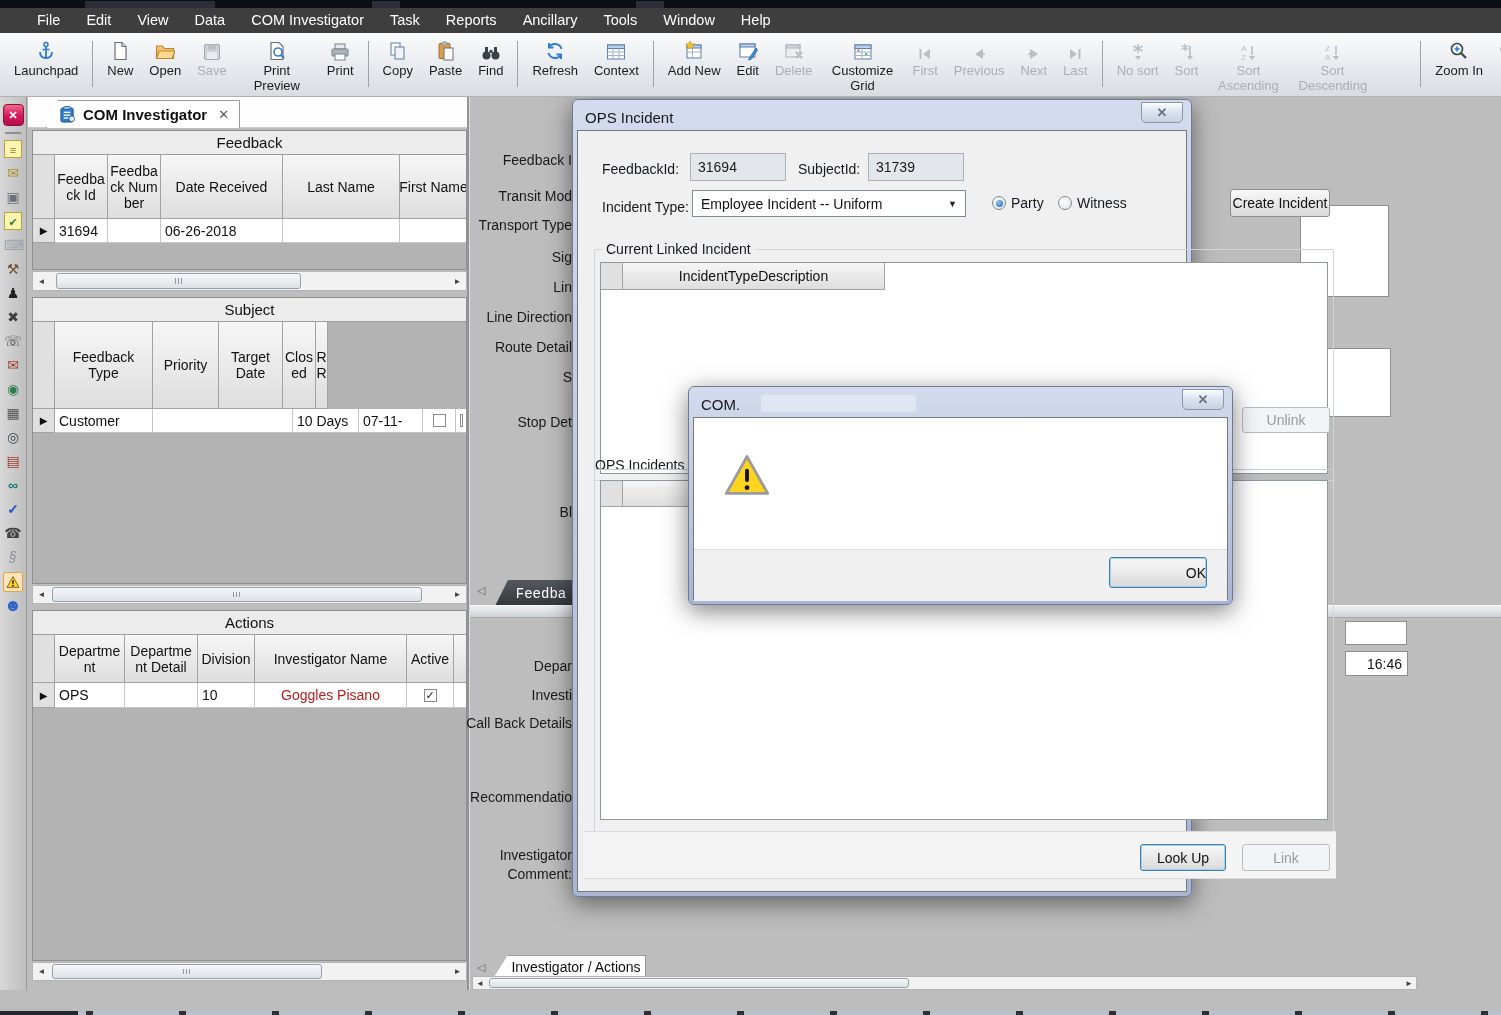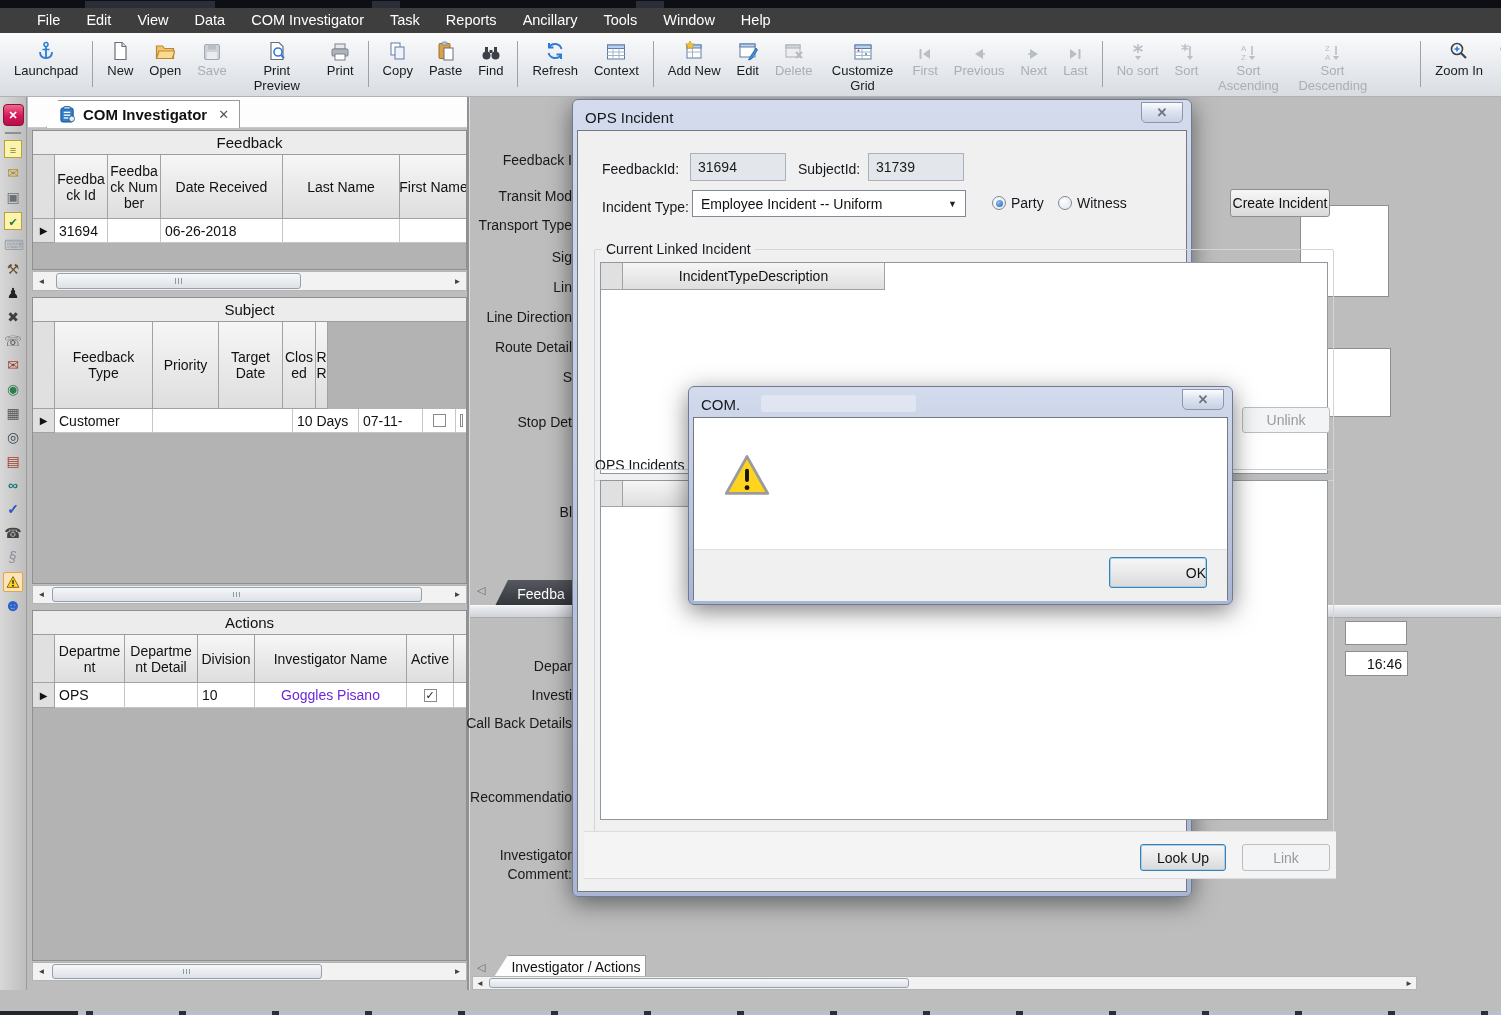--- a/index.html
+++ b/index.html
@@ -499,21 +499,21 @@
       <div class="gh" style="width:47px;height:48px;">Active</div>
       <div class="gh" style="width:14px;height:48px;"></div>
     </div>
     <div class="grow" style="height:25px;">
       <div class="gsel" style="width:22px;">
           <span>▶</span>
         </div>
       <div class="gc" style="width:70px;">OPS</div>
       <div class="gc" style="width:73px;"></div>
       <div class="gc" style="width:57px;">10</div>
-      <div class="gc" style="width:152px;justify-content:center;color:#6d28d9;">Goggles Pisano</div>
+      <div class="gc" style="width:152px;justify-content:center;color:#b91c1c;">Goggles Pisano</div>
       <div class="gc" style="width:47px;">
           <span class="cb"><span>✓</span></span>
         </div>
       <div class="gc" style="width:14px;"></div>
     </div>
   </div>
   <div class="hscroll" style="left:32px;top:865px;width:435px;height:19px;">
     <span class="sbtn l">◄</span>
     <span class="sbtn r">►</span>
     <span class="thumb" style="left:19px;width:270px;"></span>
@@ -528,21 +528,21 @@
     <span class="flabel" style="top:212px;">Line Direction</span>
     <span class="flabel" style="top:242px;">Route Detail</span>
     <span class="flabel" style="top:272px;">S</span>
     <span class="flabel" style="top:301px;margin-top:16px;">Stop Det</span>
     <span class="flabel" style="top:363px;margin-top:44px;">Bl</span>
 
     <div class="wbox" style="left:830px;top:108px;width:89px;height:92px;"></div>
     <div class="wbox" style="left:820px;top:251px;width:101px;height:69px;"></div>
 
     <span class="collapse-arrow" style="left:7px;top:487px;">◁</span>
-    <div class="btab-dark" style="left:24px;top:483px;width:78px;height:28px;">
+    <div class="btab-dark" style="left:24px;top:483px;width:78px;height:28px;font-family:Liberation Mono, monospace;">
       <span style="padding-left:16px;">Feedba</span>
     </div>
 
     <div class="abs" style="left:0;top:508px;width:1031px;height:13px;background:linear-gradient(#eef0f3,#cfd2d7);border-top:1px solid #fafafa;border-bottom:1px solid #a8abaf;"></div>
 
     <div class="wbox" style="left:875px;top:524px;width:62px;height:24px;"></div>
     <div class="wbox" style="left:875px;top:554px;width:63px;height:25px;font-size:14px;color:#111;display:flex;align-items:center;justify-content:flex-end;padding-right:5px;">
       <span>16:46</span>
     </div>
 

